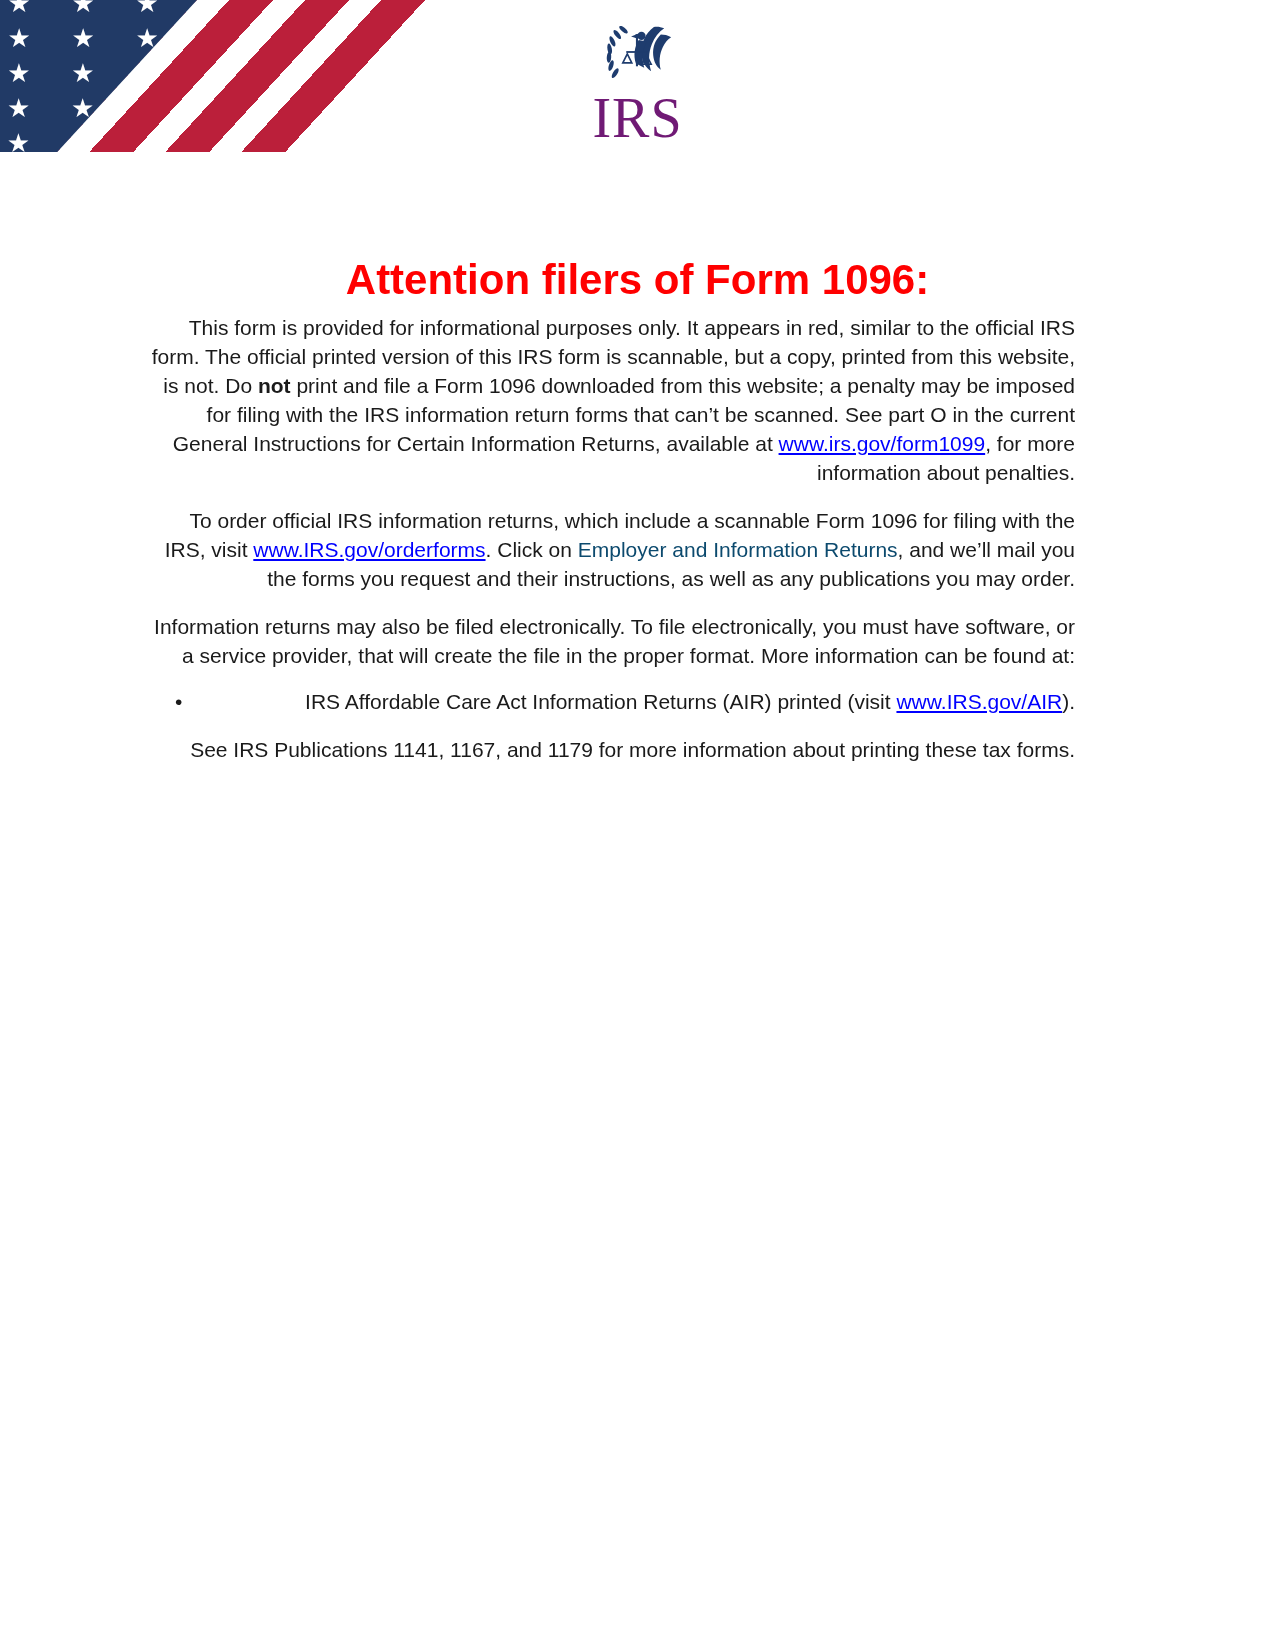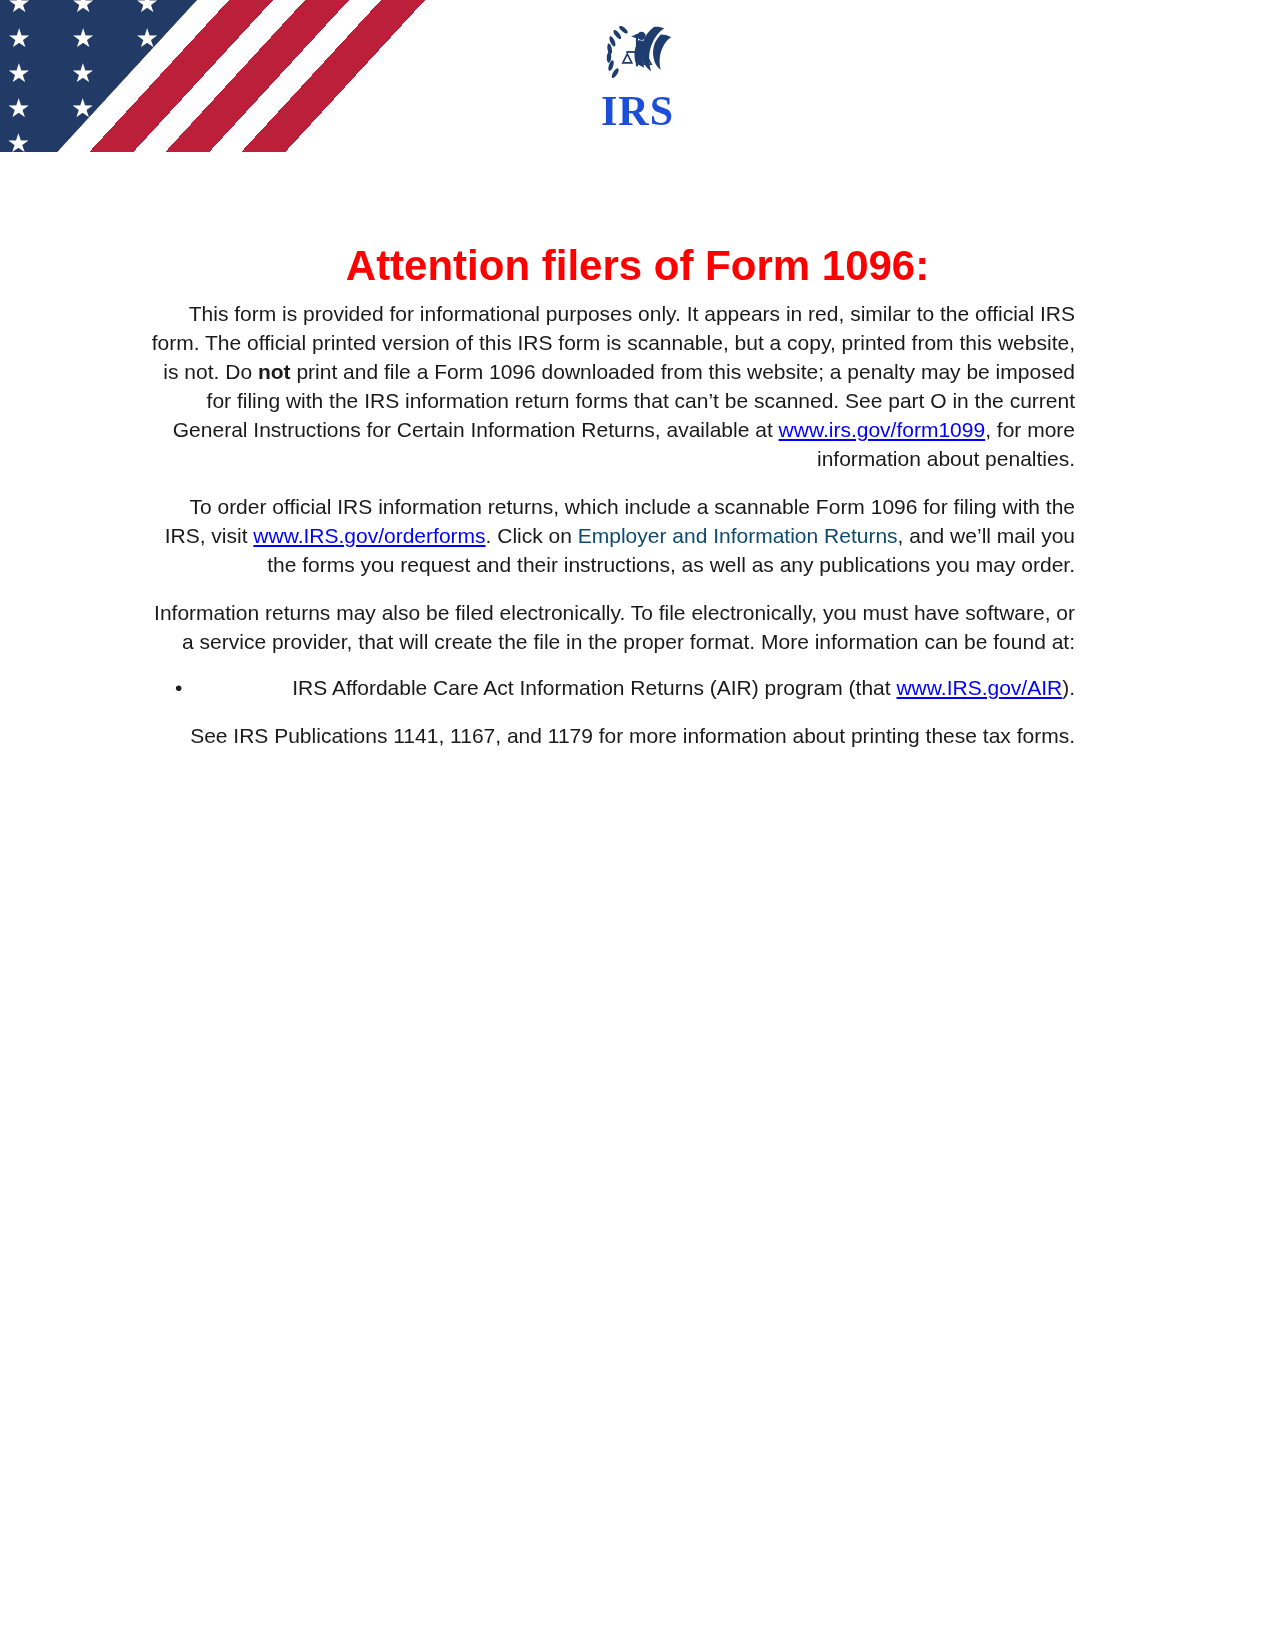--- a/index.html
+++ b/index.html
@@ -23,21 +23,21 @@
   .star{
     position:absolute;width:28px;text-align:center;
     font:26px/1 "DejaVu Sans", sans-serif;color:#ffffff;
     transform:skewX(42.6deg);
   }
   
   .logo{padding-top:26px;text-align:center;}
   .logo svg{display:block;margin:0 auto;}
   .logo-text{
     font-family:"Liberation Serif", serif;
-    font-size:42px;line-height:1.0;color:#1d4ed8;letter-spacing:1px;font-weight:bold;
+    font-size:56px;line-height:1.0;color:#701a75;letter-spacing:1px;
   }
   
   h1{
     margin:110px 0 0;text-align:center;
     font-size:42px;font-weight:bold;color:#FF0000;
   }
   
   .content{width:932px;margin:0 0 0 143px;font-size:21px;line-height:29px;text-align:right;}
   .content p{margin:19px 0 0;}
   .content p.first{margin-top:9px;}
@@ -94,16 +94,16 @@
   <div class="logo-text">IRS</div>
 </header>
 
 <h1>Attention filers of Form 1096:</h1>
 
 <main class="content">
   <p class="first"><span>This form is provided for informational purposes only. It appears in red, similar to the official IRS form. The official printed version of this IRS form is scannable, but a copy, printed from this website, is not. Do </span><b>not</b><span> print and file a Form 1096 downloaded from this website; a penalty may be imposed for filing with the IRS information return forms that can’t be scanned. See part O in the current General Instructions for Certain Information Returns, available at </span><a href="#" class="lnk">www.irs.gov/form1099</a><span>, for more information about penalties.</span></p>
   <p><span>To order official IRS information returns, which include a scannable Form 1096 for filing with the IRS, visit </span><a href="#" class="lnk">www.IRS.gov/orderforms</a><span>. Click on </span><a href="#" class="blu">Employer and Information Returns</a><span>, and we’ll mail you the forms you request and their instructions, as well as any publications you may order.</span></p>
   <p><span>Information returns may also be filed electronically. To file electronically, you must have software, or a service provider, that will create the file in the proper format. More information can be found at:</span></p>
   <ul>
-    <li><span>IRS Affordable Care Act Information Returns (AIR) program (that </span><a href="#" class="lnk">www.IRS.gov/AIR</a><span>).</span></li>
+    <li><span>IRS Affordable Care Act Information Returns (AIR) printed (visit </span><a href="#" class="lnk">www.IRS.gov/AIR</a><span>).</span></li>
   </ul>
   <p><span>See IRS Publications 1141, 1167, and 1179 for more information about printing these tax forms.</span></p>
 </main>
 
 </body></html>

